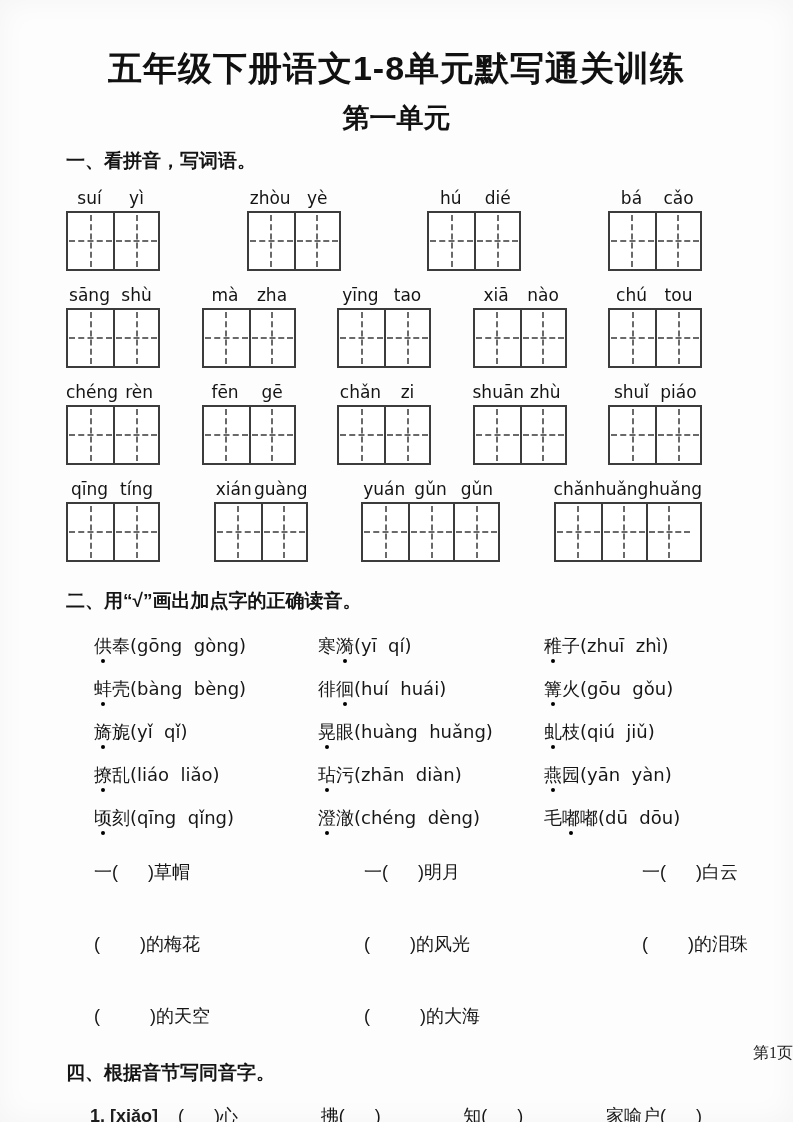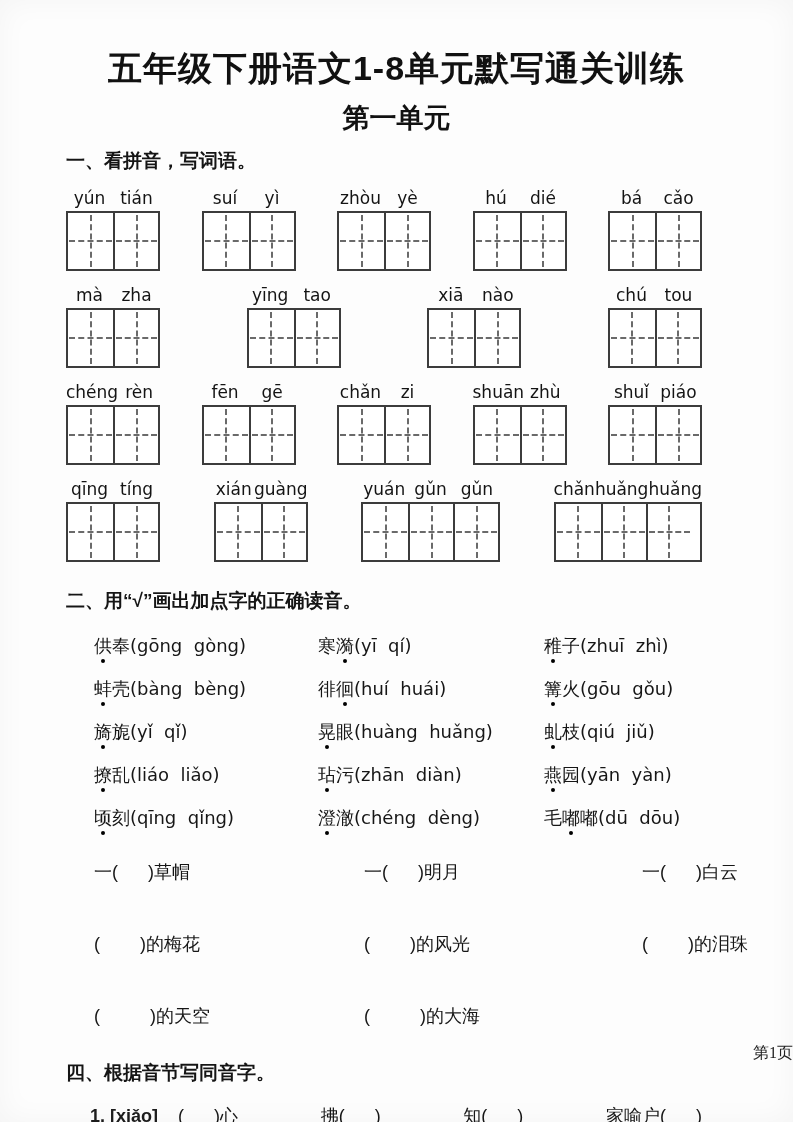--- a/index.html
+++ b/index.html
@@ -86,30 +86,20 @@
   <div class="subtitle">第一单元</div>
 
   <div class="content">
 
     <div id="sec1">
       <div class="sec-head">一、看拼音，写词语。</div>
       <div>
           <div class="grid-row">
             <div class="pin-group">
               <div class="pin-labels">
-                <span>yún</span>
-                <span>tián</span>
-              </div>
-              <div class="grid-box">
-                <div class="cell"></div>
-                <div class="cell"></div>
-              </div>
-            </div>
-            <div class="pin-group">
-              <div class="pin-labels">
                 <span>suí</span>
                 <span>yì</span>
               </div>
               <div class="grid-box">
                 <div class="cell"></div>
                 <div class="cell"></div>
               </div>
             </div>
             <div class="pin-group">
               <div class="pin-labels">
@@ -136,20 +126,30 @@
                 <span>bá</span>
                 <span>cǎo</span>
               </div>
               <div class="grid-box">
                 <div class="cell"></div>
                 <div class="cell"></div>
               </div>
             </div>
           </div>
           <div class="grid-row">
+            <div class="pin-group">
+              <div class="pin-labels">
+                <span>sāng</span>
+                <span>shù</span>
+              </div>
+              <div class="grid-box">
+                <div class="cell"></div>
+                <div class="cell"></div>
+              </div>
+            </div>
             <div class="pin-group">
               <div class="pin-labels">
                 <span>mà</span>
                 <span>zha</span>
               </div>
               <div class="grid-box">
                 <div class="cell"></div>
                 <div class="cell"></div>
               </div>
             </div>

